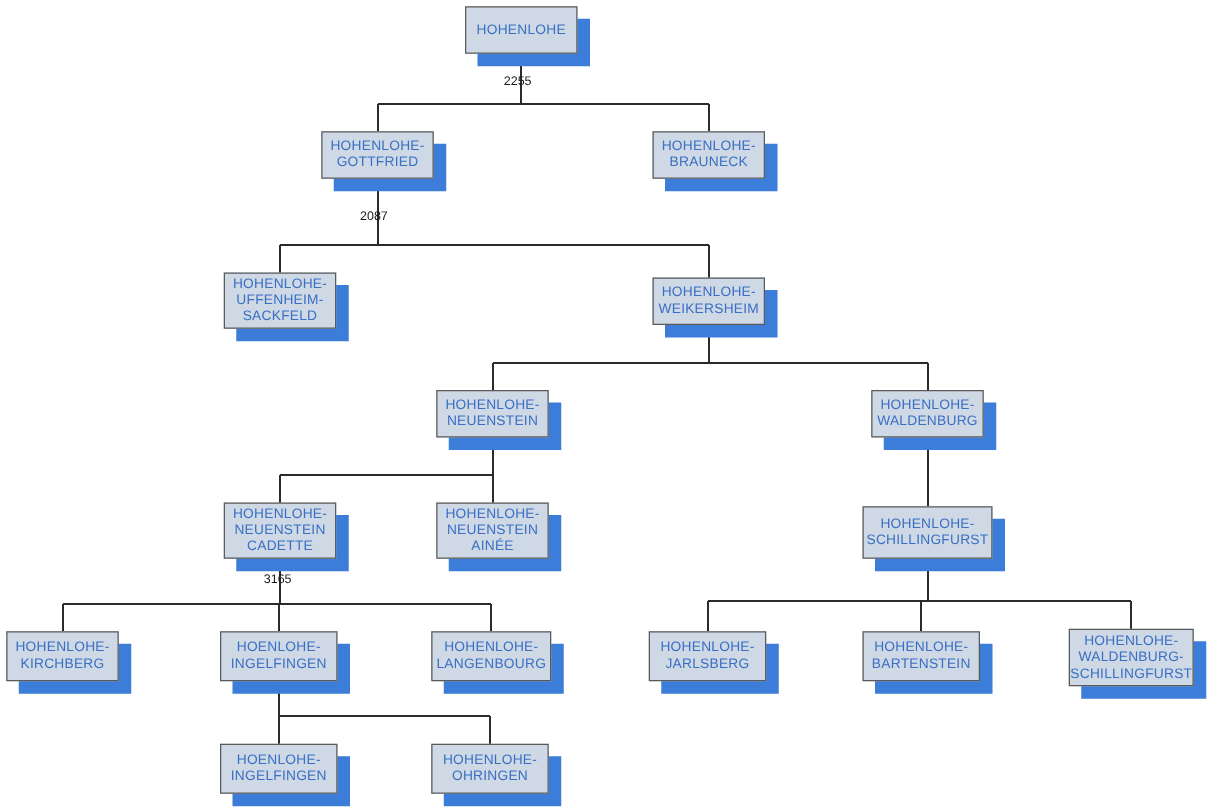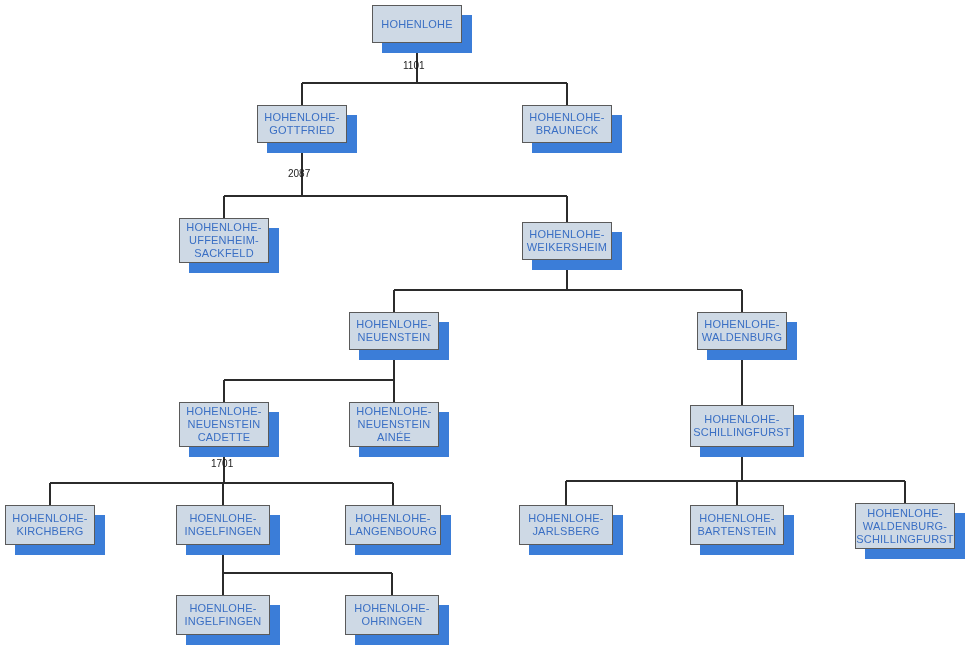--- a/index.html
+++ b/index.html
@@ -191,17 +191,17 @@
         <div class="node-box" style="background: rgb(206, 217, 229); border-color: rgb(90, 90, 90); color: rgb(58, 111, 196);">HOENLOHE-
 INGELFINGEN</div>
       </div>
       <div class="node" style="left: 345px; top: 595px; width: 94px; height: 40px;">
         <div class="node-shadow" style="background: rgb(59, 125, 216);"></div>
         <div class="node-box" style="background: rgb(206, 217, 229); border-color: rgb(90, 90, 90); color: rgb(58, 111, 196);">HOHENLOHE-
 OHRINGEN</div>
       </div>
     </div>
   <div id="label-layer">
-      <div class="edge-label" style="left: 403px; top: 60px; color: rgb(26, 26, 26);">1101</div>
+      <div class="edge-label" style="left: 403px; top: 60px; color: rgb(26, 26, 26);">2255</div>
       <div class="edge-label" style="left: 288px; top: 168px; color: rgb(26, 26, 26);">2087</div>
-      <div class="edge-label" style="left: 211px; top: 458px; color: rgb(26, 26, 26);">1701</div>
+      <div class="edge-label" style="left: 211px; top: 458px; color: rgb(26, 26, 26);">3165</div>
     </div>
 </div>
 
 </body></html>

